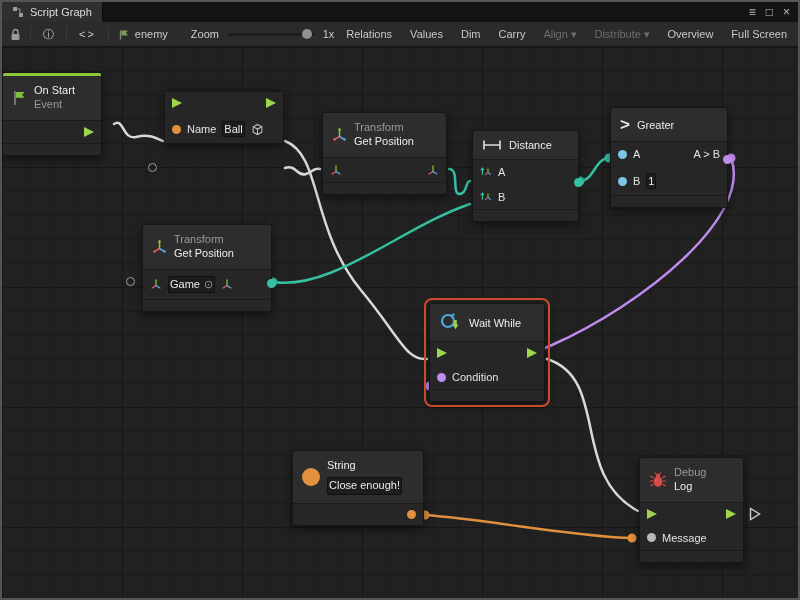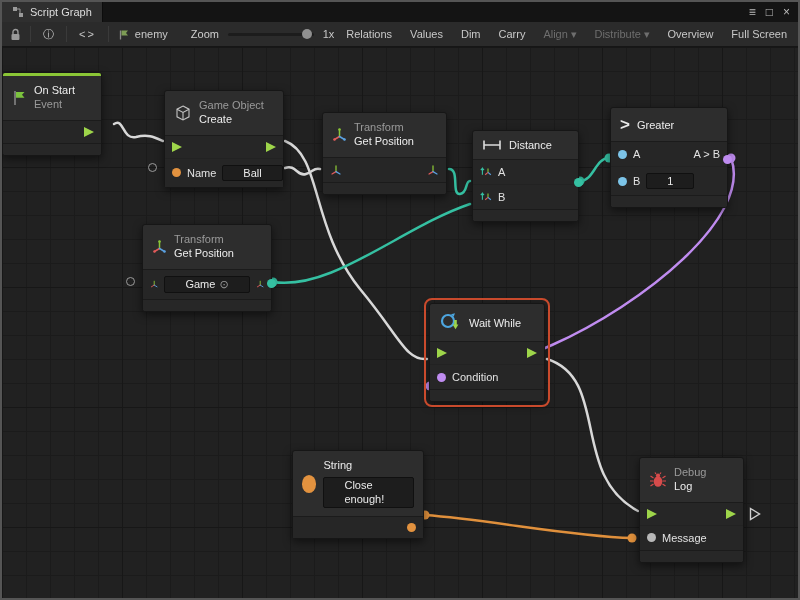--- a/index.html
+++ b/index.html
@@ -56,21 +56,21 @@
   .node-footer { height:12px; background:#272727; border-top:1px solid #1b1b1b;
                  border-radius:0 0 3px 3px; }
   .arrow-right { width:0; height:0; border-left:10px solid #9ed54a;
                  border-top:5px solid transparent; border-bottom:5px solid transparent; }
   .dot { width:9px; height:9px; border-radius:50%; flex:0 0 auto; }
   .dot.orange { background:#e2923f; } .dot.blue { background:#7cc4e8; }
   .dot.purple { background:#bf8cf0; } .dot.teal { background:#35c0a2; }
   .dot.gray { background:#b8b8b8; }
   .out-dot { position:absolute; width:9px; height:9px; border-radius:50%; z-index:3; }
   .field { background:#1d1d1d; border:1px solid #101010; border-radius:2px;
-           padding:1px 20px; color:#eaeaea; font-size:11px; display:inline-flex;
+           padding:1px 1px; color:#eaeaea; font-size:11px; display:inline-flex;
            align-items:center; gap:4px; }
   .spacer { flex:1; }
   .ring { position:absolute; z-index:2; width:9px; height:9px; border:1.5px solid #9a9a9a;
           border-radius:50%; }
   .glyph-icon { font-weight:bold; color:#e8e8e8; font-size:17px; line-height:1; }
   .string-ball { width:18px; height:18px; border-radius:50%; background:#e2923f; }
   .tiny-label { color:#cfcfcf; }
 </style>
 </head>
 <body>
@@ -167,32 +167,20 @@
       </div>
       <div class="node-rows">
         <div class="row" style="justify-content:flex-end">
           <div class="arrow-right"></div>
         </div>
       </div>
       <div class="node-footer"></div>
     </div>
 
     <div class="node" style="left:162px;top:43px;width:120px">
-      <div class="node-header">
-        <svg width="18" height="18" viewBox="0 0 18 18">
-          <g fill="none" stroke="#c4c4c4" stroke-width="1.1">
-            <path d="M9 2l6 3.2v7.6L9 16l-6-3.2V5.2z"></path>
-            <path d="M3 5.2l6 3.2 6-3.2M9 8.4V16"></path>
-          </g>
-        </svg>
-        <div class="titles">
-          <div class="node-cat">Game Object</div>
-          <div class="node-title">Create</div>
-        </div>
-      </div>
       <div class="node-rows">
         <div class="row" style="justify-content:space-between">
           <div class="arrow-right"></div>
           <div class="arrow-right"></div>
         </div>
         <div class="row">
           <div class="dot orange"></div>
           <span>Name</span>
           <span class="field">Ball</span>
           <svg width="13" height="13" viewBox="0 0 18 18">

